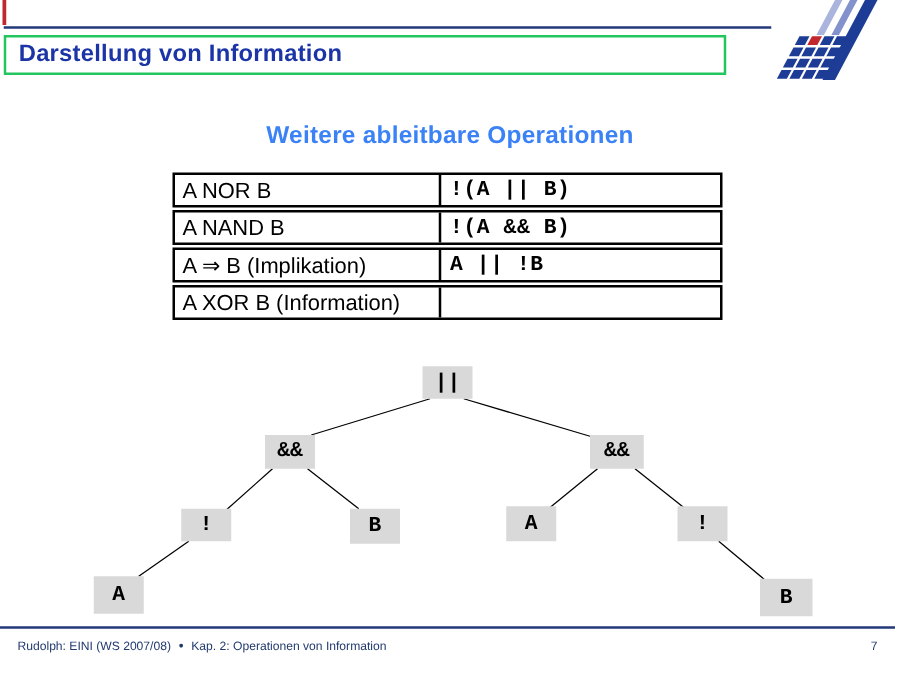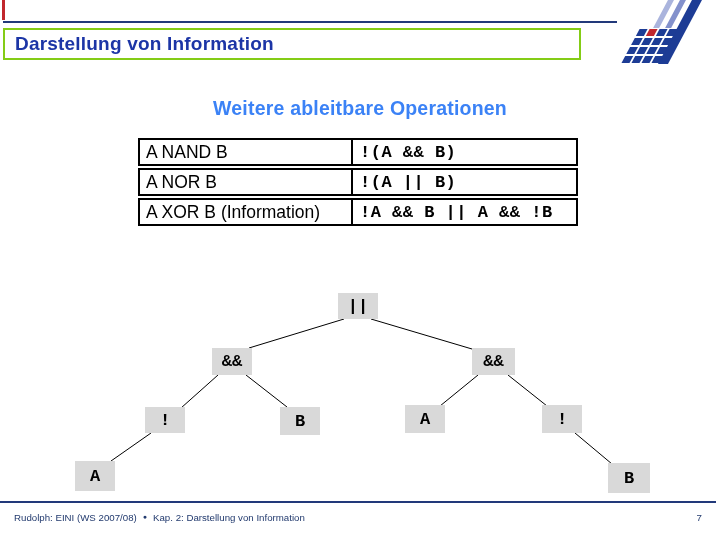--- a/index.html
+++ b/index.html
@@ -21,21 +21,21 @@
     background: #c1272d;
   }
   .top-hairline {
     position: absolute; left: 3px; top: 21px;
     width: 614px; height: 2px;
     background: #22397a;
   }
   .header-banner {
     position: absolute; left: 3px; top: 28px;
     width: 578px; height: 32px;
-    border: 2px solid #84cc16;
+    border: 2px solid #22c55e;
     background: #ffffff;
     display: flex; align-items: center;
     padding-left: 10px;
   }
   .header-title {
     font-size: 19px; font-weight: bold;
     color: #1c35a6; letter-spacing: 0.2px;
     white-space: nowrap;
   }
 
@@ -135,30 +135,33 @@
       <rect x="67" y="56" width="8" height="7" fill="#1d3c95"></rect>
       <rect x="77" y="56" width="8" height="7" fill="#1d3c95"></rect>
       <rect x="87" y="56" width="8" height="7" fill="#1d3c95"></rect>
     </g>
   </svg>
 
   <div class="slide-title">Weitere ableitbare Operationen</div>
 
   <div class="op-table">
     <div class="op-row">
+      <div class="op-cell left">A NOR B</div>
+      <div class="op-cell right">!(A || B)</div>
+    </div>
+    <div class="op-row">
       <div class="op-cell left">A NAND B</div>
       <div class="op-cell right">!(A &amp;&amp; B)</div>
     </div>
     <div class="op-row">
-      <div class="op-cell left">A NOR B</div>
-      <div class="op-cell right">!(A || B)</div>
+      <div class="op-cell left">A ⇒ B (Implikation)</div>
+      <div class="op-cell right">A || !B</div>
     </div>
     <div class="op-row">
       <div class="op-cell left">A XOR B (Information)</div>
-      <div class="op-cell right">!A &amp;&amp; B || A &amp;&amp; !B</div>
     </div>
   </div>
 
   <svg class="tree-edges" width="720" height="540" viewBox="0 0 720 540">
     <line x1="344" y1="319" x2="249" y2="348" stroke="#000" stroke-width="1"></line>
     <line x1="371" y1="319" x2="472" y2="349" stroke="#000" stroke-width="1"></line>
     <line x1="218" y1="375" x2="181" y2="408" stroke="#000" stroke-width="1"></line>
     <line x1="246" y1="375" x2="287" y2="407" stroke="#000" stroke-width="1"></line>
     <line x1="478" y1="375" x2="440" y2="406" stroke="#000" stroke-width="1"></line>
     <line x1="508" y1="375" x2="547" y2="406" stroke="#000" stroke-width="1"></line>
@@ -173,17 +176,17 @@
   <div class="tree-node" style="left:280px; top:407px; width:40px; height:28px;">B</div>
   <div class="tree-node" style="left:405px; top:405px; width:40px; height:28px;">A</div>
   <div class="tree-node" style="left:542px; top:405px; width:40px; height:28px;">!</div>
   <div class="tree-node" style="left:75px;  top:461px; width:40px; height:30px;">A</div>
   <div class="tree-node" style="left:608px; top:463px; width:42px; height:30px;">B</div>
 
   <div class="footer-line"></div>
   <div class="footer">
     <span>Rudolph: EINI (WS 2007/08)</span>
     <span class="sep">●</span>
-    <span>Kap. 2: Darstellung von Information</span>
+    <span>Kap. 2: Operationen von Information</span>
     <span class="page-num">7</span>
   </div>
 
 </div>
 
 </body></html>

